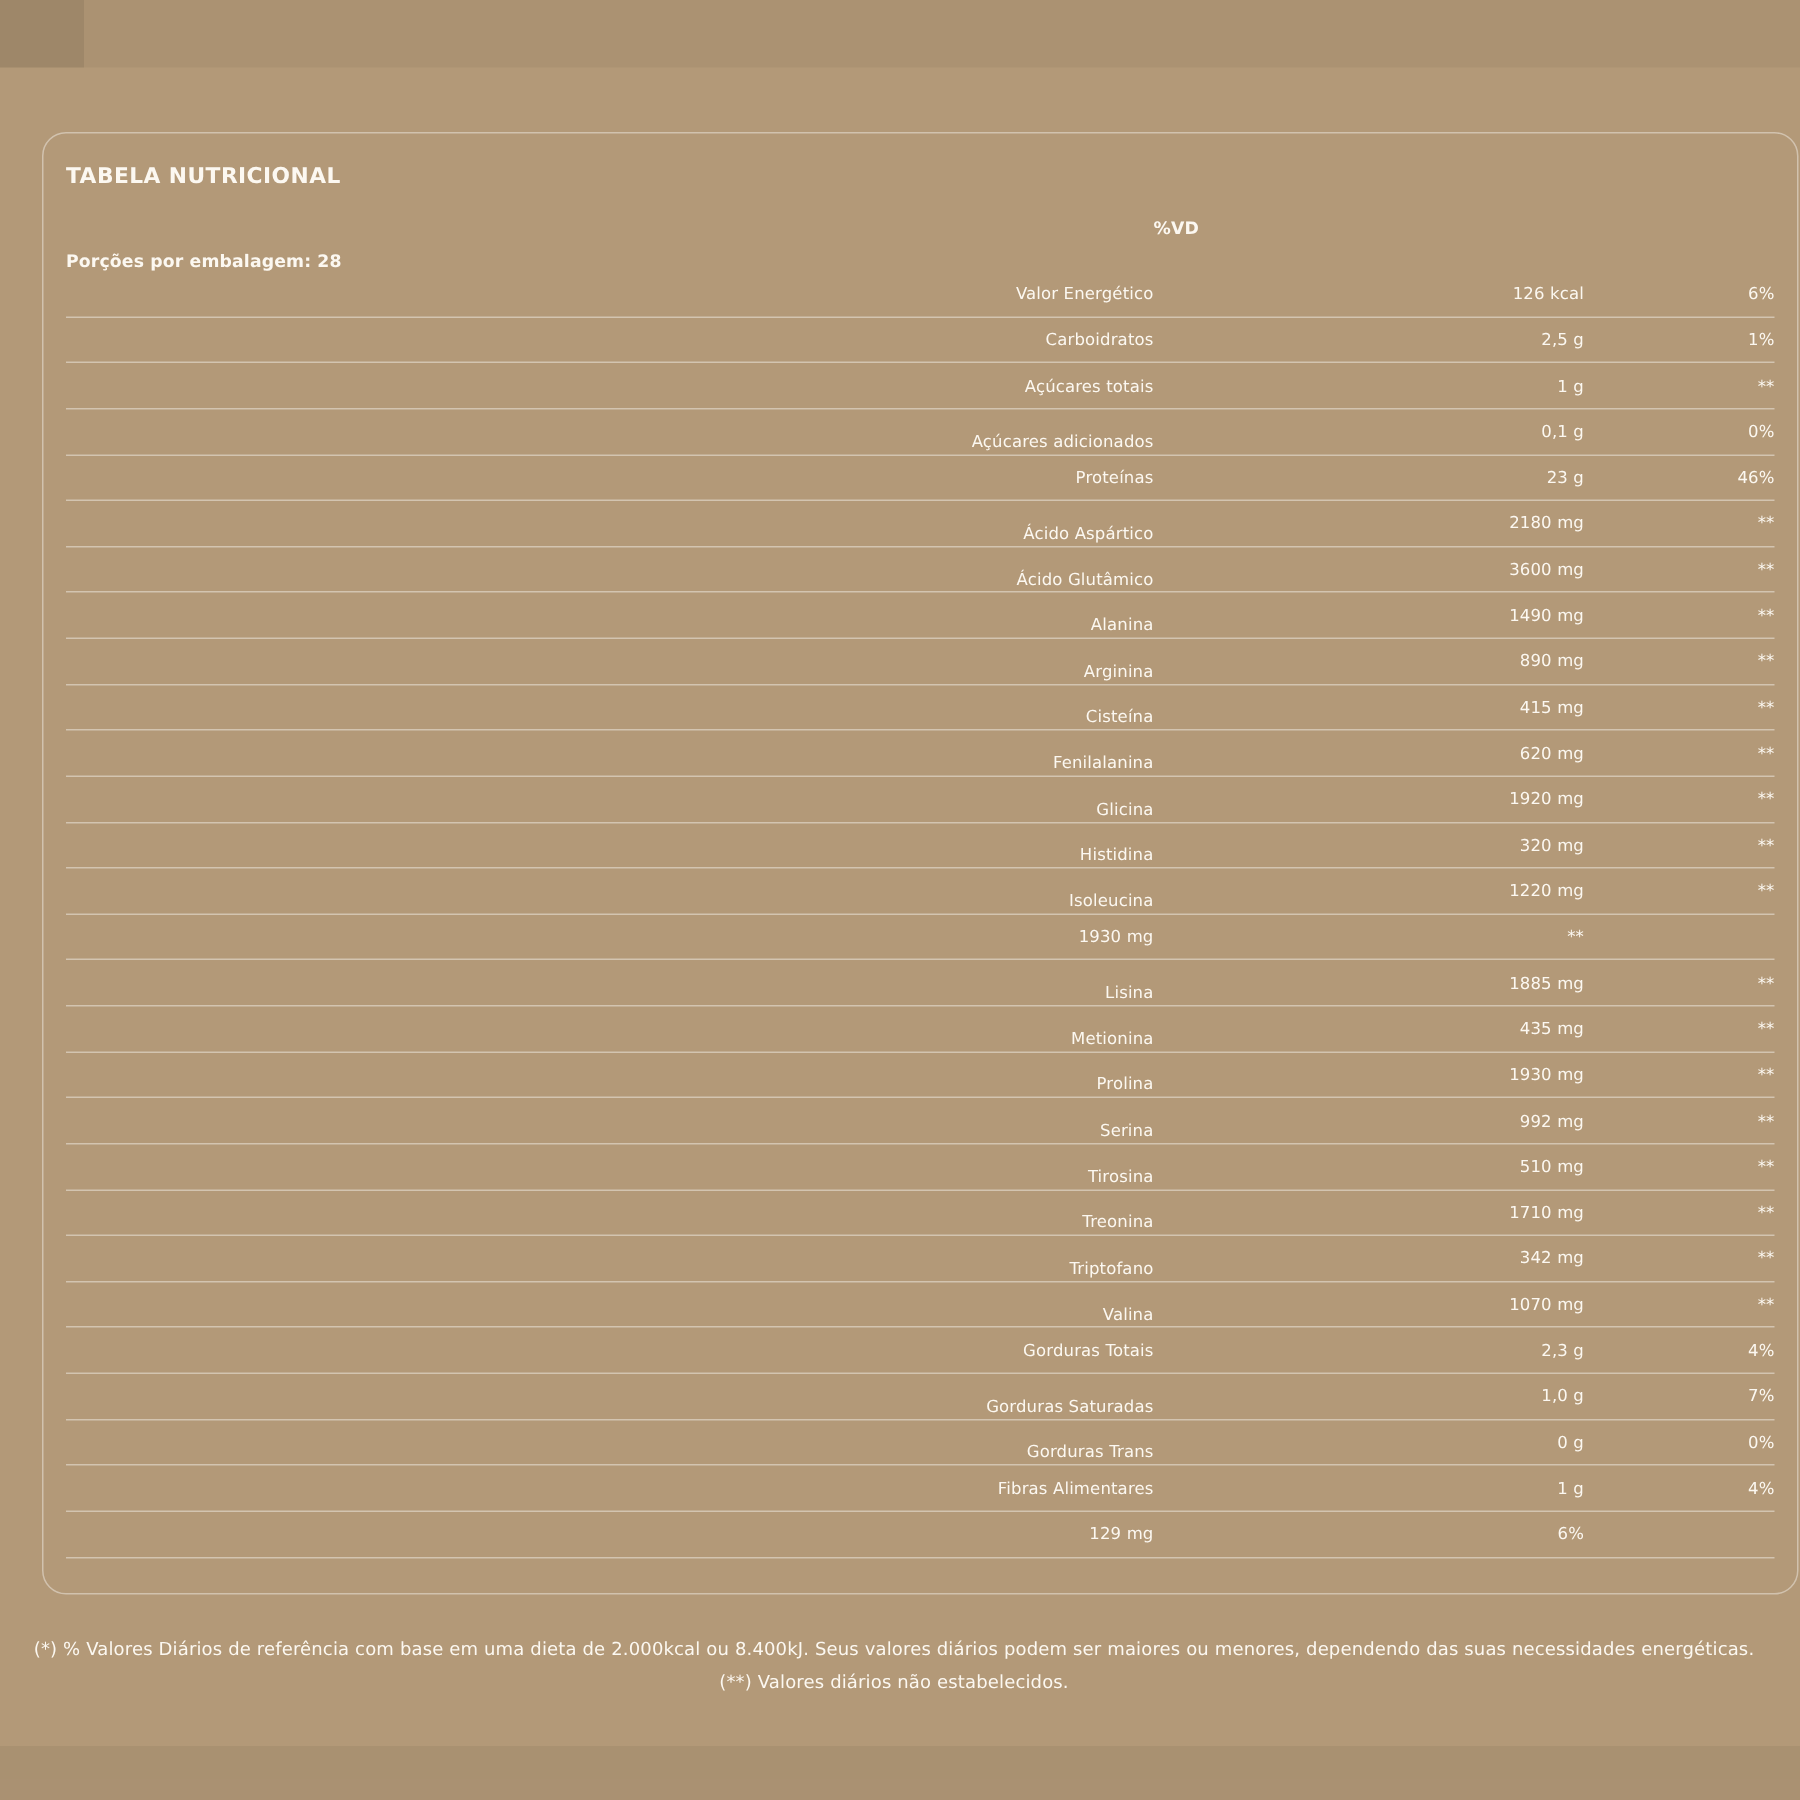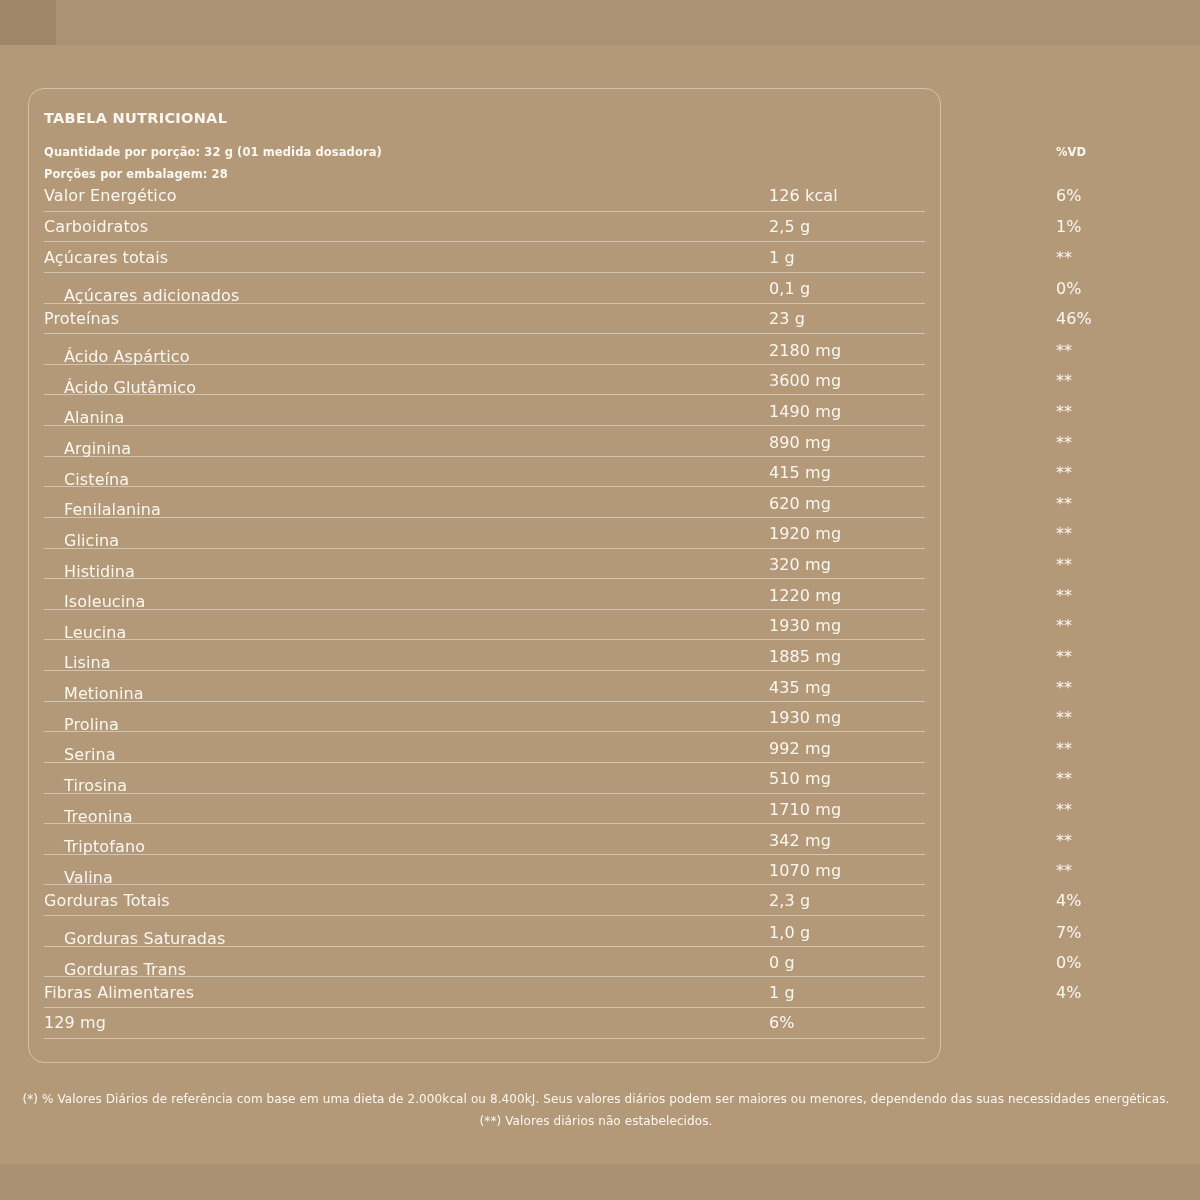--- a/index.html
+++ b/index.html
@@ -23,21 +23,21 @@
     position: absolute; top: 0; left: 0; width: 56px; height: 45px;
     background: rgba(0,0,0,0.07);
   }
   .band-bottom {
     position: absolute; bottom: 0; left: 0; right: 0; height: 36px;
     background: rgba(0,0,0,0.05);
   }
   .card {
     position: absolute;
     left: 28px; top: 88px;
-    width: 913px; height: 975px;
+    width: 1171px; height: 975px;
     border: 1px solid rgba(255,255,255,0.40);
     border-radius: 16px;
     box-sizing: border-box;
   }
   .title {
     position: absolute;
     left: 15px; top: 21px;
     font-size: 14.5px;
     font-weight: bold;
     letter-spacing: 0.3px;
@@ -56,23 +56,24 @@
   .rows {
     position: absolute;
     left: 15px; right: 15px; top: 92px;
   }
   .row {
     display: grid;
     grid-template-columns: 725px 287px 1fr;
     align-items: center;
     height: 30.64px;
     border-bottom: 1px solid rgba(255,255,255,0.42);
-    font-size: 16px;
+    font-size: 11px;
     letter-spacing: 0.1px;
     box-sizing: border-box;
+    text-align: right;
   }
   .row.indent .label { padding-left: 20px; margin-top: 13px; }
   .cell { white-space: nowrap; }
   .footnote {
     position: absolute;
     left: 20px; top: 1088px;
     width: 1152px;
     font-size: 12px;
     line-height: 22px;
     letter-spacing: 0.1px;
@@ -83,21 +84,20 @@
 <body>
 
 <div class="band-top"></div>
 <div class="band-top-corner"></div>
 <div class="band-bottom"></div>
 
 <div class="card">
   <div class="title">TABELA NUTRICIONAL</div>
 
   <div class="hdr hdr1">
-    <div class="cell">Quantidade por porção: 32 g (01 medida dosadora)</div>
     <div class="cell"></div>
     <div class="cell">%VD</div>
   </div>
 
   <div class="hdr hdr2">
     <div class="cell">Porções por embalagem: 28</div>
   </div>
 
   <div class="rows">
       <div class="row">
@@ -164,21 +164,20 @@
         <div class="cell label">Histidina</div>
         <div class="cell value">320 mg</div>
         <div class="cell vd">**</div>
       </div>
       <div class="row indent">
         <div class="cell label">Isoleucina</div>
         <div class="cell value">1220 mg</div>
         <div class="cell vd">**</div>
       </div>
       <div class="row indent">
-        <div class="cell label">Leucina</div>
         <div class="cell value">1930 mg</div>
         <div class="cell vd">**</div>
       </div>
       <div class="row indent">
         <div class="cell label">Lisina</div>
         <div class="cell value">1885 mg</div>
         <div class="cell vd">**</div>
       </div>
       <div class="row indent">
         <div class="cell label">Metionina</div>

